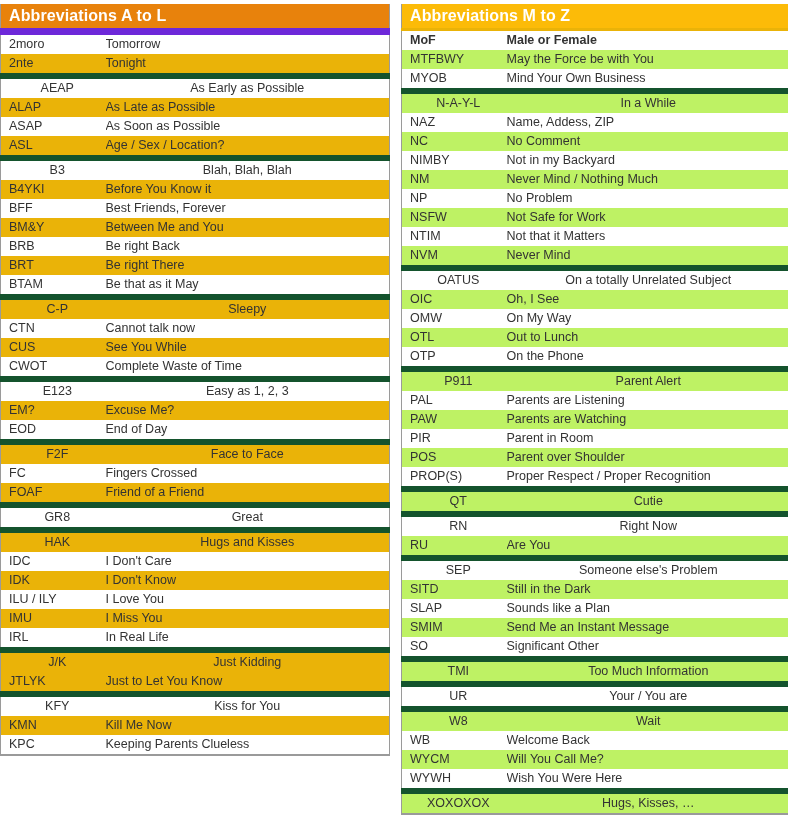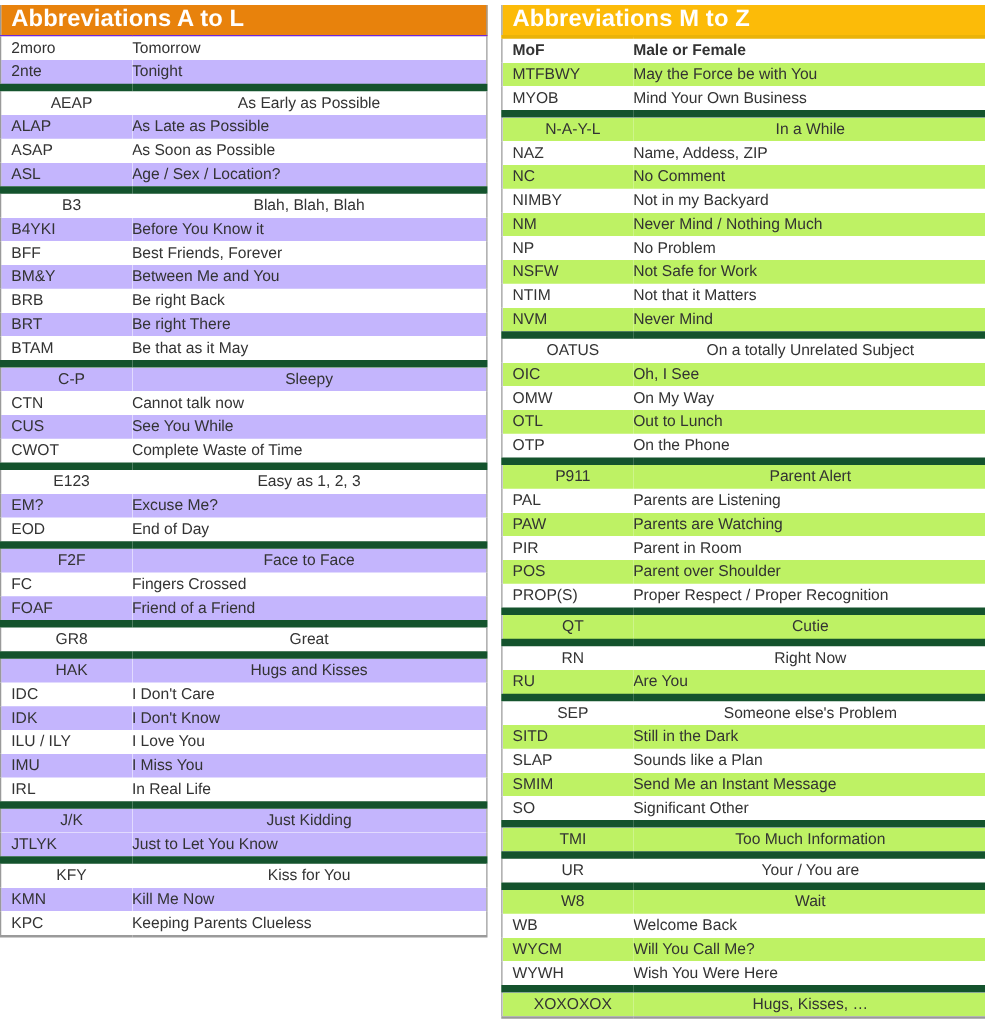--- a/index.html
+++ b/index.html
@@ -29,21 +29,21 @@
     border-collapse: collapse;
     border-spacing: 0;
     table-layout: fixed;
     font-size: 12.5px;
     border-left: 1px solid #9a9a9a;
     border-right: 1px solid #9a9a9a;
     border-bottom: 2px solid #9a9a9a;
   }
   .abbr-table .hdr-row th {
     text-align: left;
-    font-size: 19px;
+    font-size: 16px;
     font-weight: bold;
     color: #ffffff;
     padding: 5px 0 5px 8px;
     line-height: 14px;
     letter-spacing: 0.1px;
     border: none;
   }
   .table-left .hdr-row th { background: #e8820c; }
   .table-right .hdr-row th { background: #fcbb08; }
 
@@ -57,35 +57,35 @@
     overflow: hidden;
     text-overflow: ellipsis;
   }
   .abbr-table tbody tr td.def {
     padding-left: 0;
   }
   col.c-abbr { width: 105px; }
   col.c-def  { width: 284px; }
 
   
-  .table-left tbody tr.alt td  { background: #c4b5fd; margin-left: 35px; }
+  .table-left tbody tr.alt td  { background: #eab308; margin-left: 35px; }
   .table-right tbody tr.alt td { background: #bef264; }
   .table-left tbody tr.plain td,
   .table-right tbody tr.plain td { background: #ffffff; }
 
   
   .abbr-table tbody tr.group-start td {
     border-top: 6px solid #14532d;
     text-align: center;
   }
   
   .abbr-table tbody tr.first-row td {
     border-top: none;
   }
-  .table-left tbody tr.first-row td { border-top: 1px solid #6d28d9; margin-top: 20px; }
+  .table-left tbody tr.first-row td { border-top: 7px solid #6d28d9; margin-top: 20px; }
   .table-right tbody tr.first-row td { border-top: 3px solid #eab308; font-weight: bold; }
 </style>
 </head>
 <body>
 
 <div id="page">
 
   <table class="abbr-table table-left">
     <colgroup>
       <col class="c-abbr">

